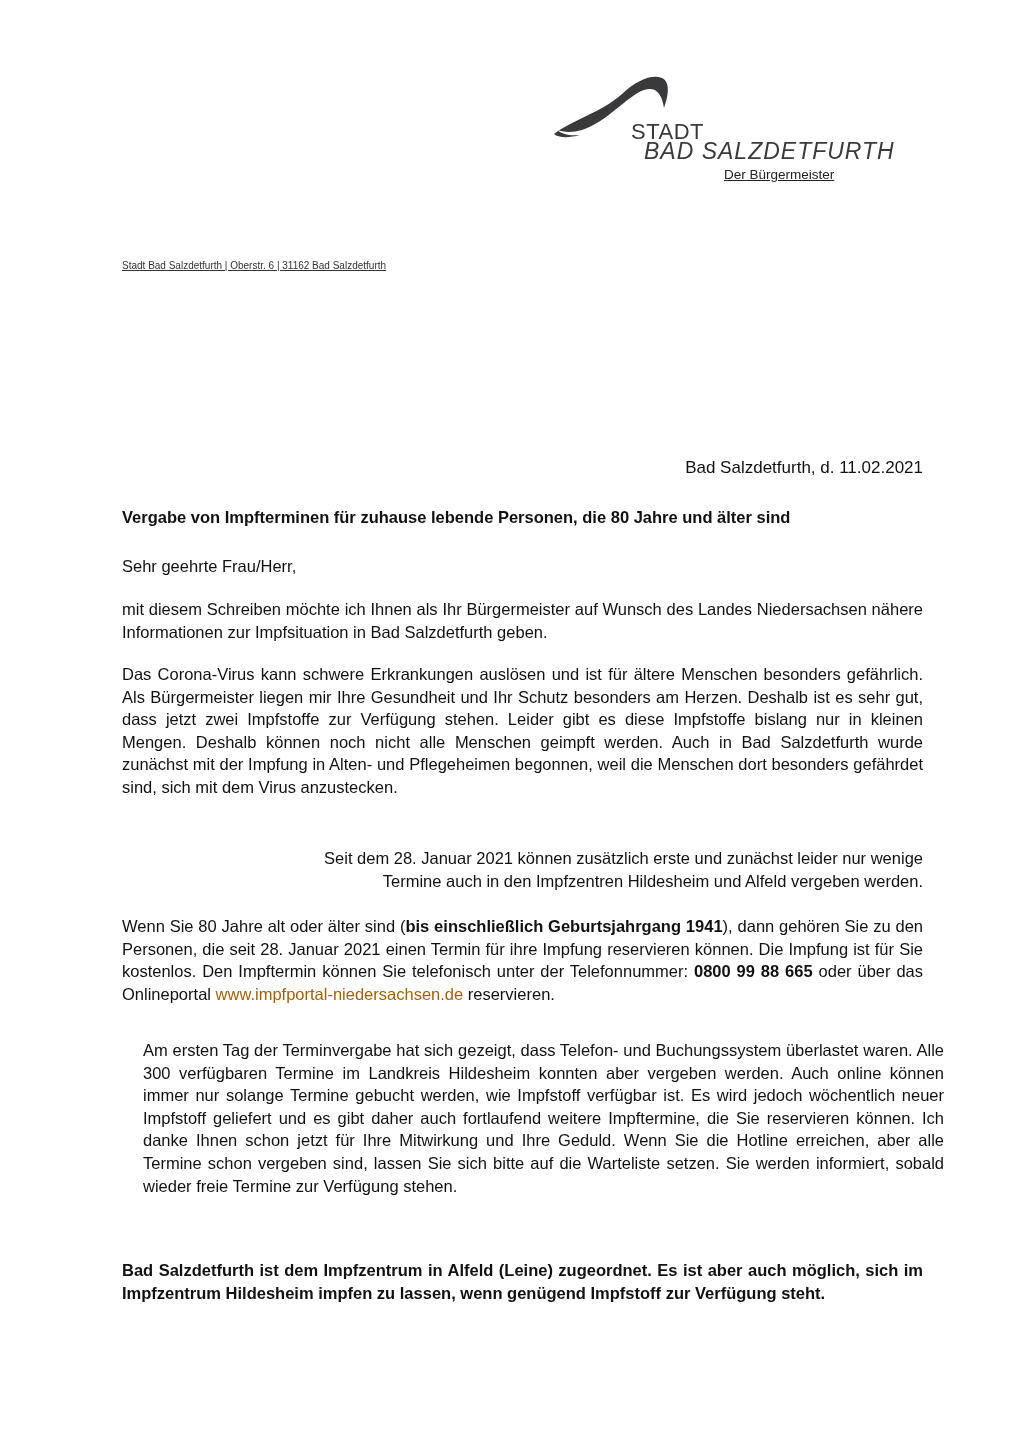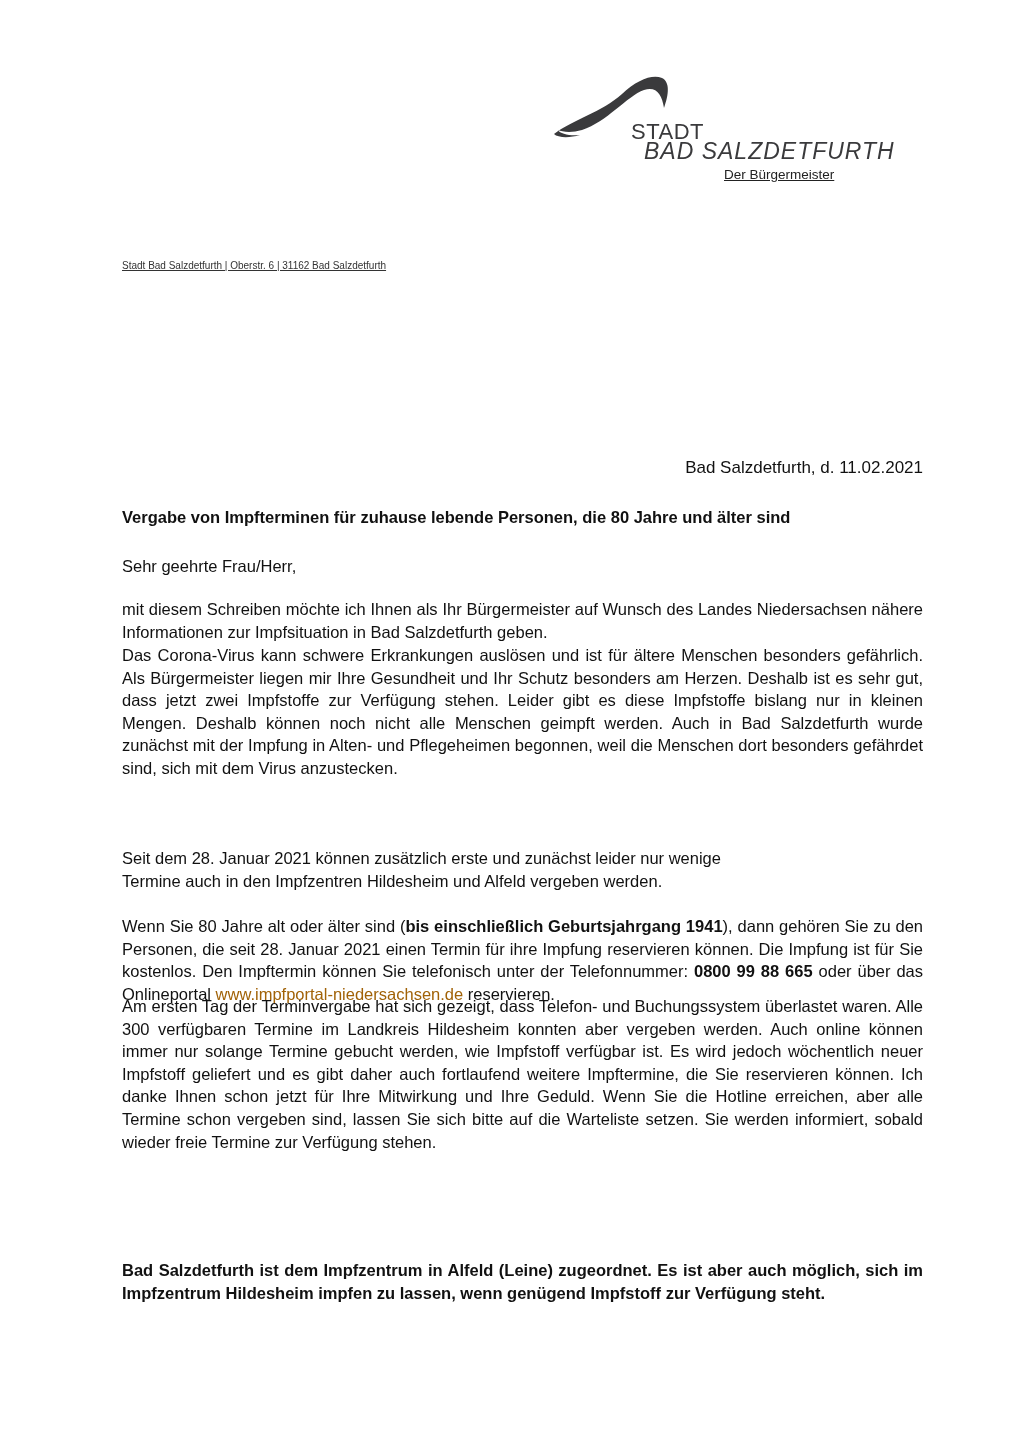--- a/index.html
+++ b/index.html
@@ -10,26 +10,26 @@
     .logo { position: absolute; left: 552px; top: 72px; width: 350px; height: 115px; text-align: right; }
     .logo svg { position: absolute; left: 0; top: 0; }
     .logo-stadt { position: absolute; left: 79px; top: 47px; font-size: 22px; color: #3a3a3c; letter-spacing: 0.5px; }
     .logo-name { position: absolute; left: 92px; top: 66px; font-size: 23px; font-weight: normal; font-style: italic; color: #3a3a3c; letter-spacing: 1px; }
     .logo-sub { position: absolute; left: 172px; top: 95px; font-size: 13.5px; color: #222; text-decoration: underline; }
     .sender { position: absolute; left: 122px; top: 260px; font-size: 10px; color: #333; text-decoration: underline; }
     .date { position: absolute; right: 97px; top: 458px; font-size: 17px; }
     .subject { position: absolute; left: 122px; top: 508px; font-size: 16.5px; font-weight: bold; }
     .salutation { position: absolute; left: 122px; top: 557px; font-size: 16.5px; text-align: right; }
     .para { position: absolute; left: 122px; width: 801px; font-size: 16.5px; line-height: 22.6px; text-align: justify; }
-    .para.left { text-align: left; }
+    .para.left { text-align: right; }
     .p1 { top: 598px; }
-    .p2 { top: 644px; }
+    .p2 { top: 663px; }
     .p3 { top: 847px; }
     .p4 { top: 915px; }
-    .p5 { top: 995px; }
+    .p5 { top: 1039px; margin-left: 21px; }
     .p6 { top: 1259px; font-weight: bold; }
     a.link { color: #a16207; }
   </style>
 </head>
 <body>
 
 <div class="logo">
   <svg width="130" height="80" viewBox="0 0 130 80">
     <path d="M2 62 C 20 48, 50 40, 70 22 C 85 8, 100 2, 110 6 C 118 10, 117 22, 112 36 C 110 22, 104 14, 92 18 C 75 24, 55 50, 30 58 C 20 61, 10 60, 6 58 C 8 62, 18 64, 28 63 C 18 66, 6 66, 2 62 Z" fill="#3a3a3c"></path>
   </svg>

